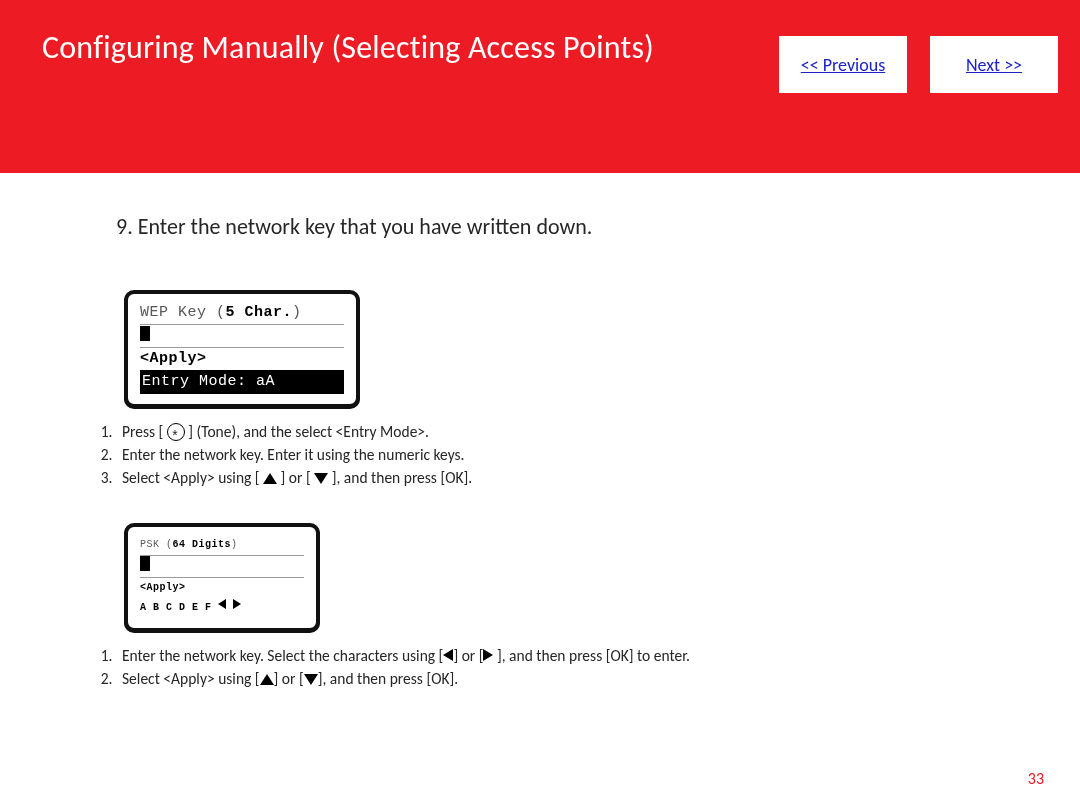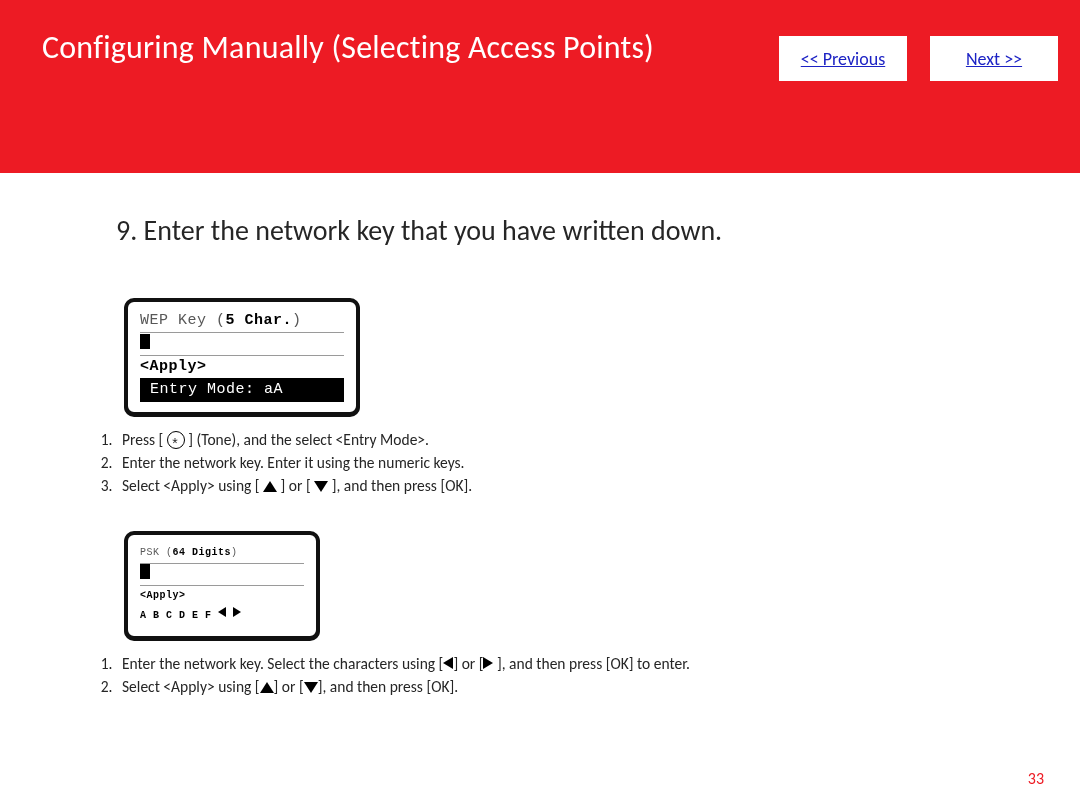--- a/index.html
+++ b/index.html
@@ -1,32 +1,32 @@
 <!DOCTYPE html>
 <html><head>
 <meta charset="utf-8">
 <style>
   * { box-sizing: border-box; margin: 0; padding: 0; }
   html, body { width: 1080px; height: 810px; font-family: "Segoe UI", "Calibri", Arial, sans-serif; background: #fff; color: #262626; }
   .page { width: 1080px; height: 810px; position: relative; display: flex; flex-direction: column; }
   .header { background: #ed1b24; height: 173px; width: 100%; position: relative; }
   .header-title { position: absolute; left: 42px; top: 28px; color: #fff; font-size: 32px; font-weight: 400; letter-spacing: 0.2px; }
-  .nav-box { position: absolute; top: 36px; width: 128px; height: 45px; background: #fff; display: flex; align-items: center; justify-content: center; font-size: 18px; color: #1c22c4; text-decoration: underline; font-weight: 400; }
+  .nav-box { position: absolute; top: 36px; width: 128px; height: 57px; background: #fff; display: flex; align-items: center; justify-content: center; font-size: 18px; color: #1c22c4; text-decoration: underline; font-weight: 400; }
   .nav-prev { left: 779px; }
   .nav-next { left: 930px; }
   .content { flex: 1; padding: 40px 60px 20px 116px; color: #262626; }
-  .step { font-size: 28px; margin-bottom: 50px; }
+  .step { font-size: 22px; margin-bottom: 50px; }
   .sub-label { font-size: 17px; margin: 0 0 8px 8px; font-weight: 400; }
   .lcd { background: #fff; border: 4px solid #111; border-radius: 10px; padding: 8px 12px 10px 12px; width: 236px; box-shadow: 0 1px 0 #111; font-family: "Courier New", monospace; letter-spacing: 0.5px; }
   .lcd1 { margin-left: 8px; }
   .lcd-row { font-size: 15px; line-height: 22px; color: #585858; font-family: "Courier New", monospace; }
   .lcd-bold { color: #000; font-weight: bold; }
   .lcd-under { border-bottom: 1px solid #9a9a9a; display: inline-block; width: 100%; }
   .cursor-block { display: inline-block; width: 10px; height: 15px; background: #000; vertical-align: -2px; }
-  .lcd-hilite { background: #000; color: #fff; display: inline-block; width: 100%; padding: 1px 10px; font-weight: 400; }
+  .lcd-hilite { background: #000; color: #fff; display: inline-block; width: 100%; padding: 1px 2px; font-weight: 400; }
   .lcd2 { width: 196px; margin-left: 8px; }
   .lcd2 .lcd-row { font-size: 10px; line-height: 20px; }
   .char-selected { background: #000; color: #fff; padding: 0 3px; display: inline-block; }
   ol.steps { margin-top: 12px; font-size: 15.5px; line-height: 23px; color: #262626; }
   ol.steps li { padding-left: 6px; }
   .icon-tone { display: inline-block; width: 18px; height: 18px; border: 1.5px solid #000; border-radius: 50%; position: relative; vertical-align: -4px; }
   .icon-tone::before { content: "*"; position: absolute; left: 4.5px; top: 0px; font-size: 14px; font-family: Arial, sans-serif; }
   .icon-tri { display: inline-block; width: 0; height: 0; vertical-align: -1px; }
   .tri-up { border-left: 7px solid transparent; border-right: 7px solid transparent; border-bottom: 11px solid #000; }
   .tri-down { border-left: 7px solid transparent; border-right: 7px solid transparent; border-top: 11px solid #000; }

